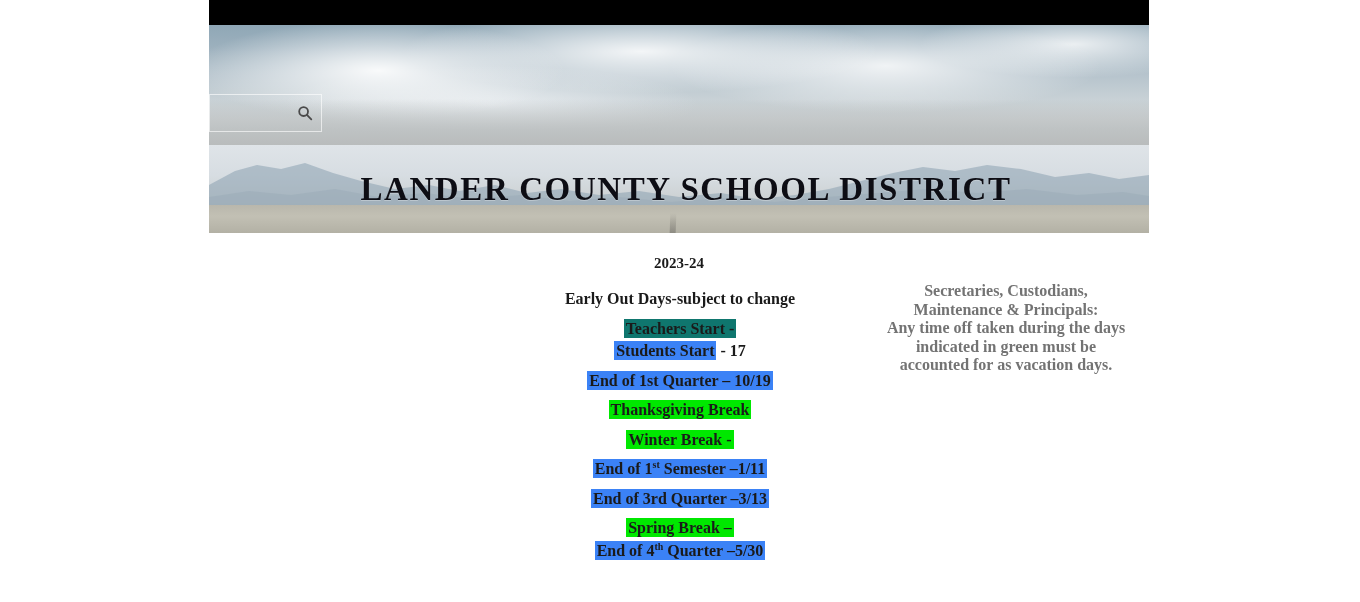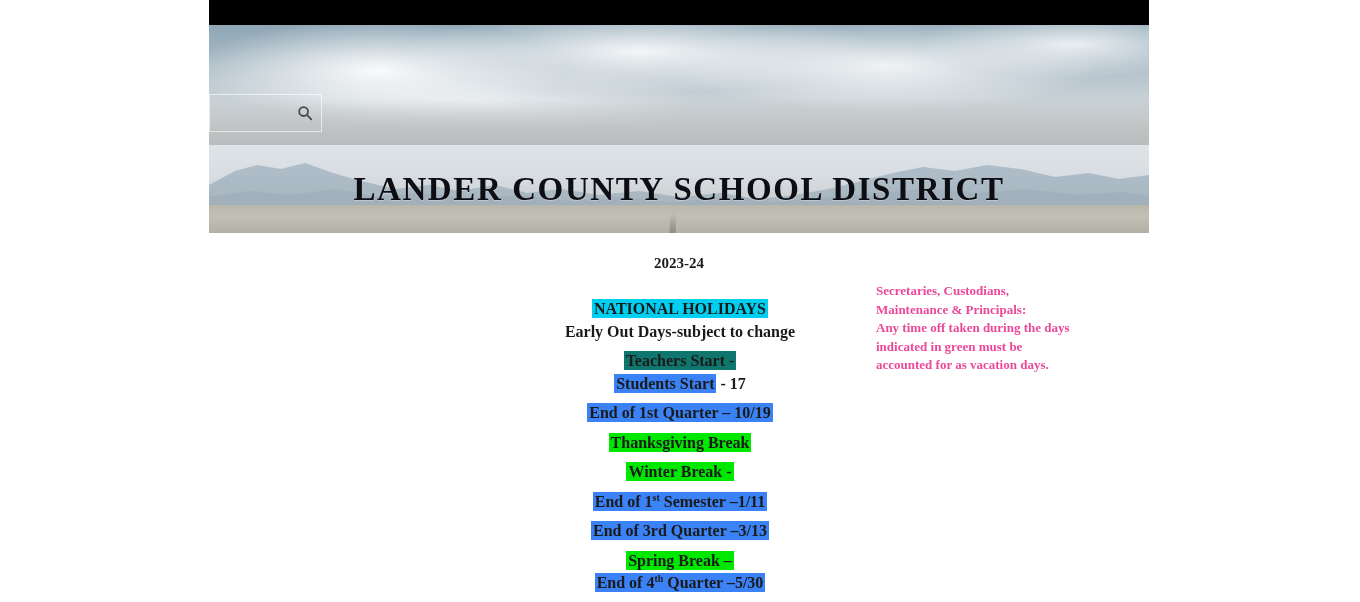--- a/index.html
+++ b/index.html
@@ -107,21 +107,21 @@
     position: absolute;
     left: 49%;
     bottom: 0;
     width: 6px;
     height: 20px;
     background: linear-gradient(to bottom, rgba(120,118,112,0.0) 0%, rgba(110,108,102,0.55) 100%);
     transform: skewX(-2deg);
   }
   .hero-title {
     position: absolute;
-    left: 0;
+    left: 7px;
     top: 0;
     width: 940px;
     height: 88px;
     display: flex;
     align-items: center;
     justify-content: center;
     font-family: "Liberation Serif", "DejaVu Serif", serif;
     font-weight: bold;
     font-size: 33px;
     letter-spacing: 1.6px;
@@ -218,24 +218,24 @@
   .hl-green  { background: #00E800; margin-top: 16px; }
 
   sup { font-size: 0.62em; vertical-align: super; line-height: 0; }
 
   
   .note {
     position: absolute;
     left: 667px;
     top: 49px;
     width: 260px;
-    text-align: left;
-    font-size: 13px;
+    text-align: center;
+    font-size: 16px;
     line-height: 18.5px;
-    color: #ec4899;
+    color: #737373;
   }
   .note div { white-space: nowrap; }
 </style>
 </head>
 <body>
 
 <div class="page">
   <div class="site">
 
     <div class="topbar"></div>
@@ -267,23 +267,20 @@
       </div>
       <div class="hero-title">LANDER COUNTY SCHOOL DISTRICT</div>
     </div>
 
     <div class="content">
 
       <div class="year">2023-24</div>
 
       <div class="legend">
 
-        <div class="row gap-md">
-          <span class="hl hl-cyan">NATIONAL HOLIDAYS</span>
-        </div>
 
         <div class="row">
           <span>Early Out Days-subject to change</span>
         </div>
 
         <div class="row gap-sm">
           <span class="hl hl-lav">Teachers Start -</span>
         </div>
 
         <div class="row">

